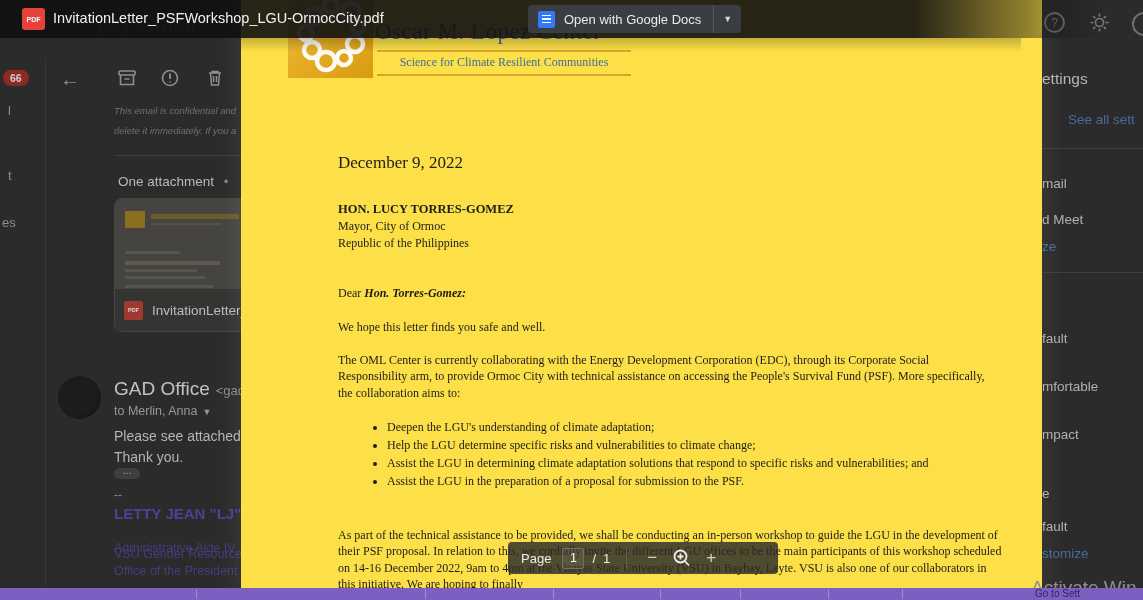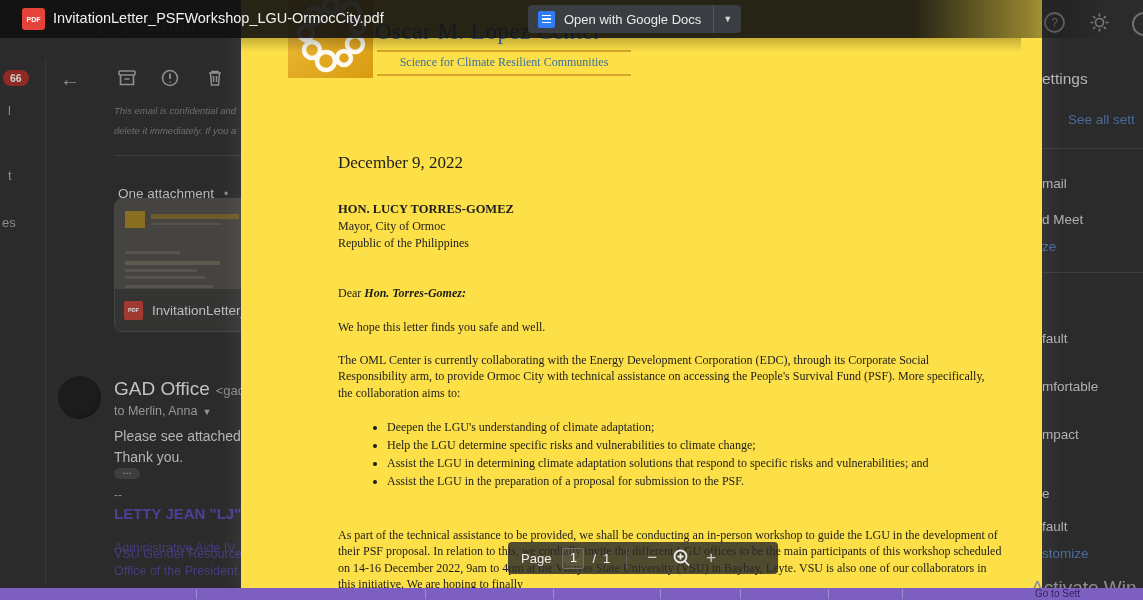--- a/index.html
+++ b/index.html
@@ -20,21 +20,21 @@
   .gmail-logo-dim{left:98px;top:13px;z-index:19;opacity:.55;}
   .gmail-word-dim{left:138px;top:12px;font-size:22px;color:#4d4d4d;z-index:19;}
 
   .mail-toolbar-icon{top:68px;z-index:2;color:#8f8f8f;}
   .back-arrow{left:60px;font-size:20px;}
 
   .confid{left:114px;color:#6f6f6f;font-size:9.5px;font-style:italic;z-index:2;white-space:nowrap;
     width:126px;overflow:hidden;}
   .divider-h{height:1px;background:#3d3d3d;z-index:2;}
 
-  .one-attach{left:118px;top:186px;color:#b9b9b9;font-size:13.5px;font-weight:500;z-index:2;}
+  .one-attach{left:118px;top:174px;color:#b9b9b9;font-size:13.5px;font-weight:500;z-index:2;}
   .one-attach .dot{color:#8a8a8a;margin-left:10px;font-size:12px;}
 
   .attach-card{left:114px;top:198px;width:160px;height:132px;background:#2f2f2e;
     border:1px solid #454545;border-radius:8px 0 0 8px;z-index:2;overflow:hidden;}
   .attach-thumb{position:absolute;left:0;top:0;right:0;height:90px;background:#454441;}
   .mini-logo{position:absolute;left:10px;top:12px;width:20px;height:17px;background:#8a6f20;}
   .mini-title{position:absolute;left:36px;top:15px;width:88px;height:5px;background:#6e5b2a;}
   .mini-sub{position:absolute;left:36px;top:24px;width:70px;height:2px;background:#55524a;}
   .mini-line{position:absolute;left:10px;height:3px;background:#56544e;}
   .attach-foot{position:absolute;left:0;bottom:0;right:0;height:42px;background:#343433;

